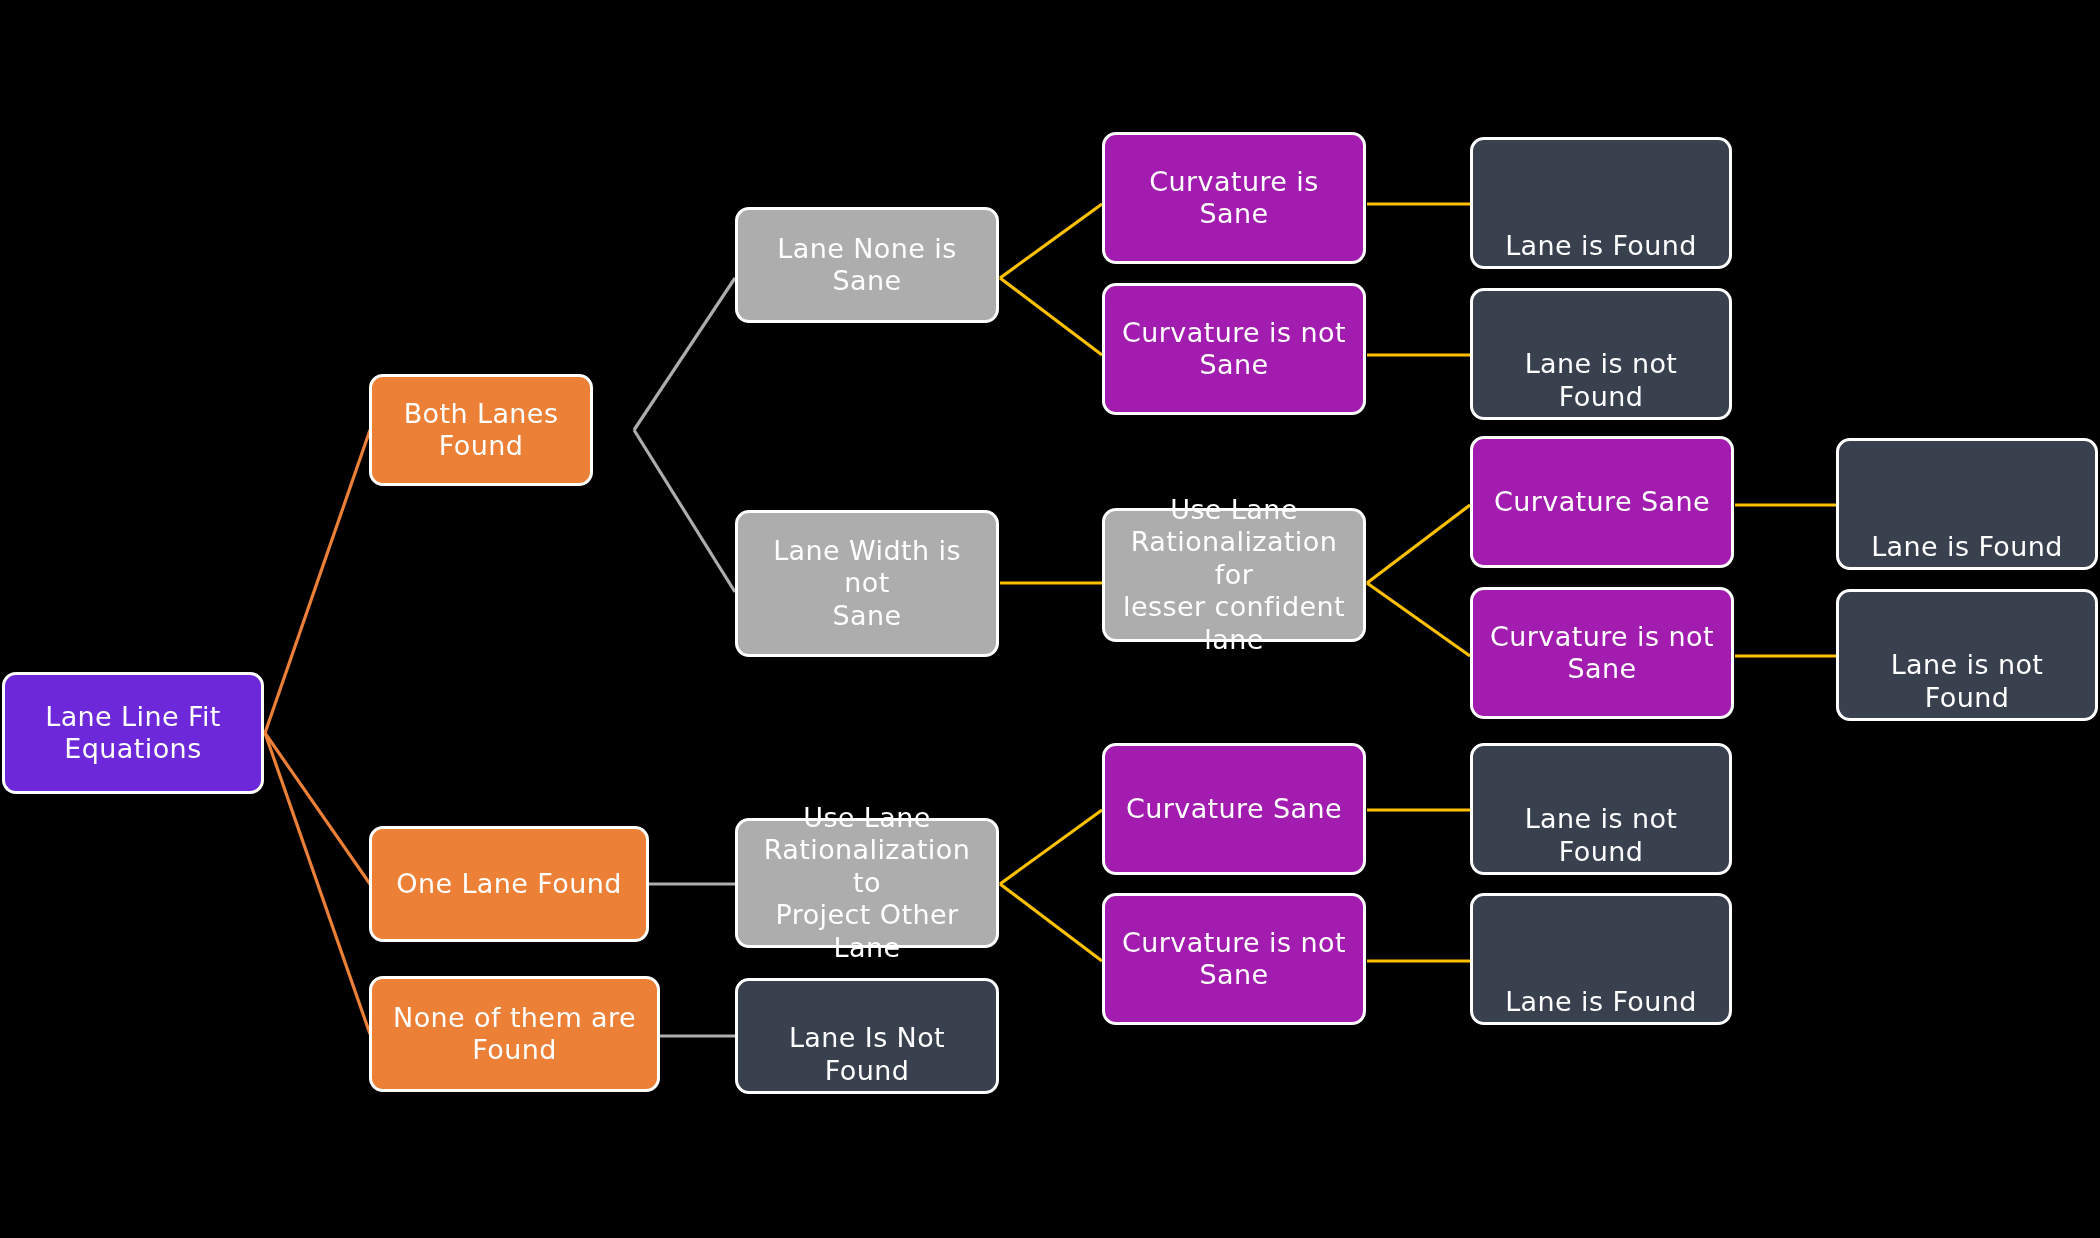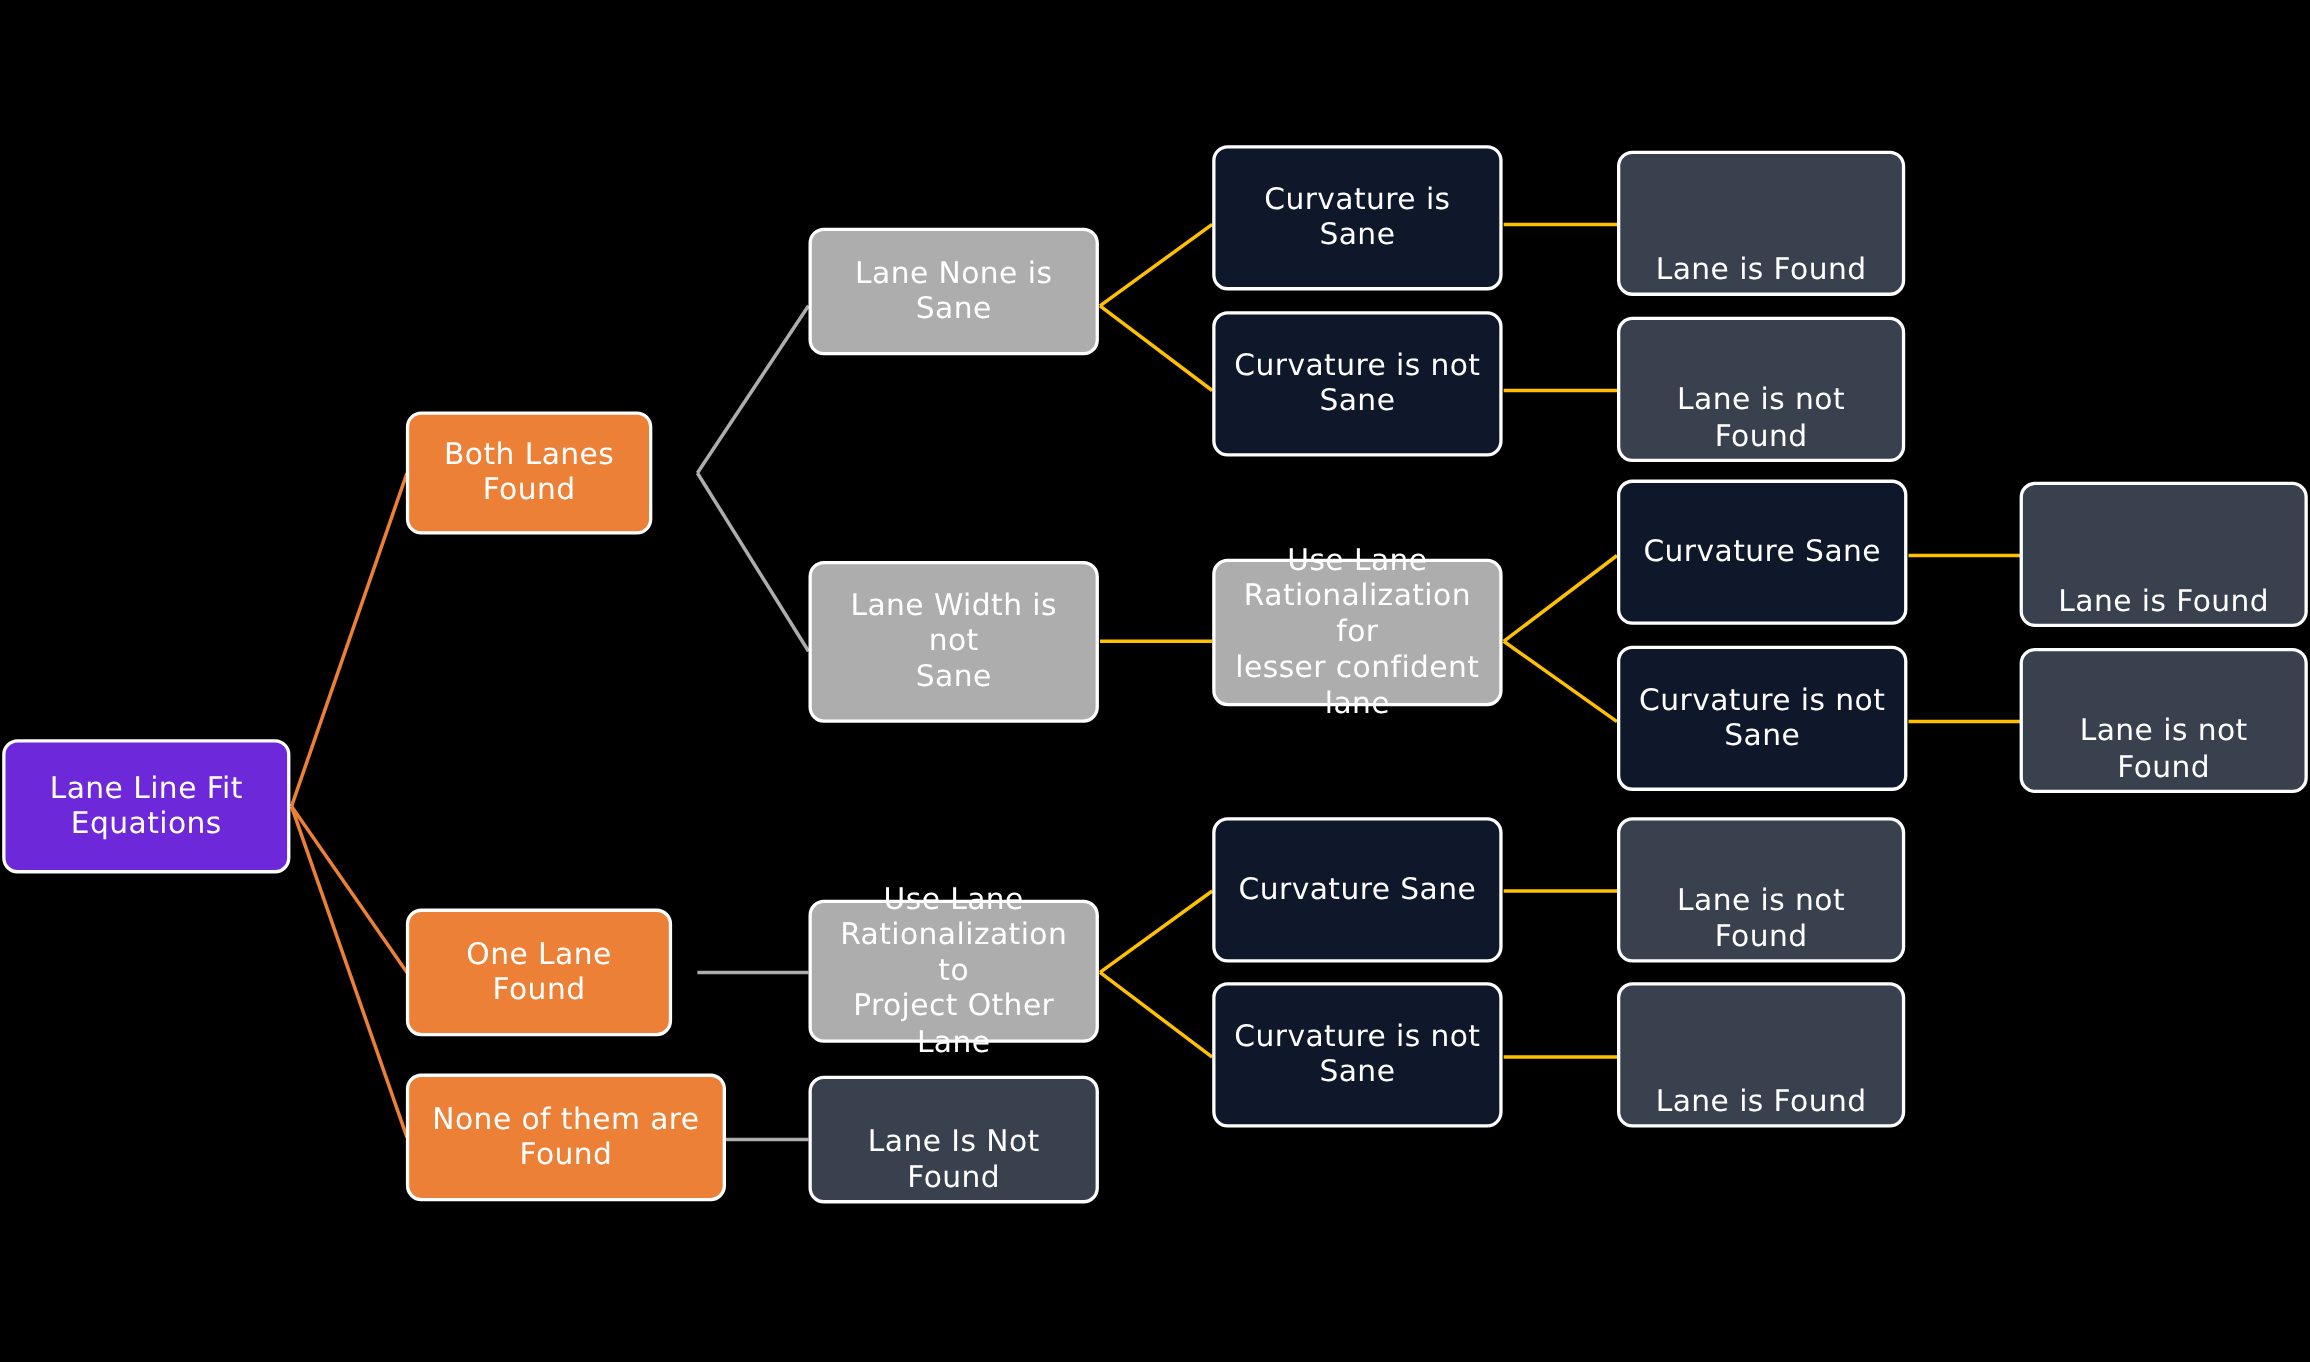--- a/index.html
+++ b/index.html
@@ -36,21 +36,21 @@
     font-size: 27px;
     line-height: 1.20;
     letter-spacing: 0.4px;
     padding: 4px 10px;
     z-index: 2;
   }
   .node span { display: block; white-space: pre-line; }
   .n-root   { background: #6d28d9; }
   .n-orange { background: #ed8037; }
   .n-gray   { background: #adadad; }
-  .n-yellow { background: #0f172a; text-align: center; }
+  .n-yellow { background: #a21caf; text-align: center; }
   .n-dark   { background: #39414f; align-items: flex-end; }
 </style>
 </head>
 <body>
 
 <div id="stage">
   <svg id="edges" viewBox="0 0 2100 1238" xmlns="http://www.w3.org/2000/svg">
       <line x1="265" y1="733" x2="370" y2="430" stroke="#ed8037" stroke-width="3.2"></line>
       <line x1="265" y1="733" x2="370" y2="884" stroke="#ed8037" stroke-width="3.2"></line>
       <line x1="265" y1="733" x2="370" y2="1034" stroke="#ed8037" stroke-width="3.2"></line>
@@ -73,21 +73,21 @@
       <line x1="634" y1="1036" x2="735" y2="1036" stroke="#adadad" stroke-width="3.2"></line>
     </svg>
   <div id="nodes">
       <div class="node n-root" style="left: 2px; top: 672px; width: 262px; height: 122px;">
         <span>Lane Line Fit
 Equations</span>
       </div>
       <div class="node n-orange" style="left: 369px; top: 374px; width: 224px; height: 112px;">
         <span>Both Lanes Found</span>
       </div>
-      <div class="node n-orange" style="left: 369px; top: 826px; width: 242px; height: 116px; justify-content: center;">
+      <div class="node n-orange" style="left: 369px; top: 826px; width: 280px; height: 116px; justify-content: center;">
         <span>One Lane Found</span>
       </div>
       <div class="node n-orange" style="left: 369px; top: 976px; width: 291px; height: 116px;">
         <span>None of them are
 Found</span>
       </div>
       <div class="node n-gray" style="left: 735px; top: 207px; width: 264px; height: 116px;">
         <span>Lane None is Sane</span>
       </div>
       <div class="node n-gray" style="left: 735px; top: 510px; width: 264px; height: 147px; align-items: center;">

